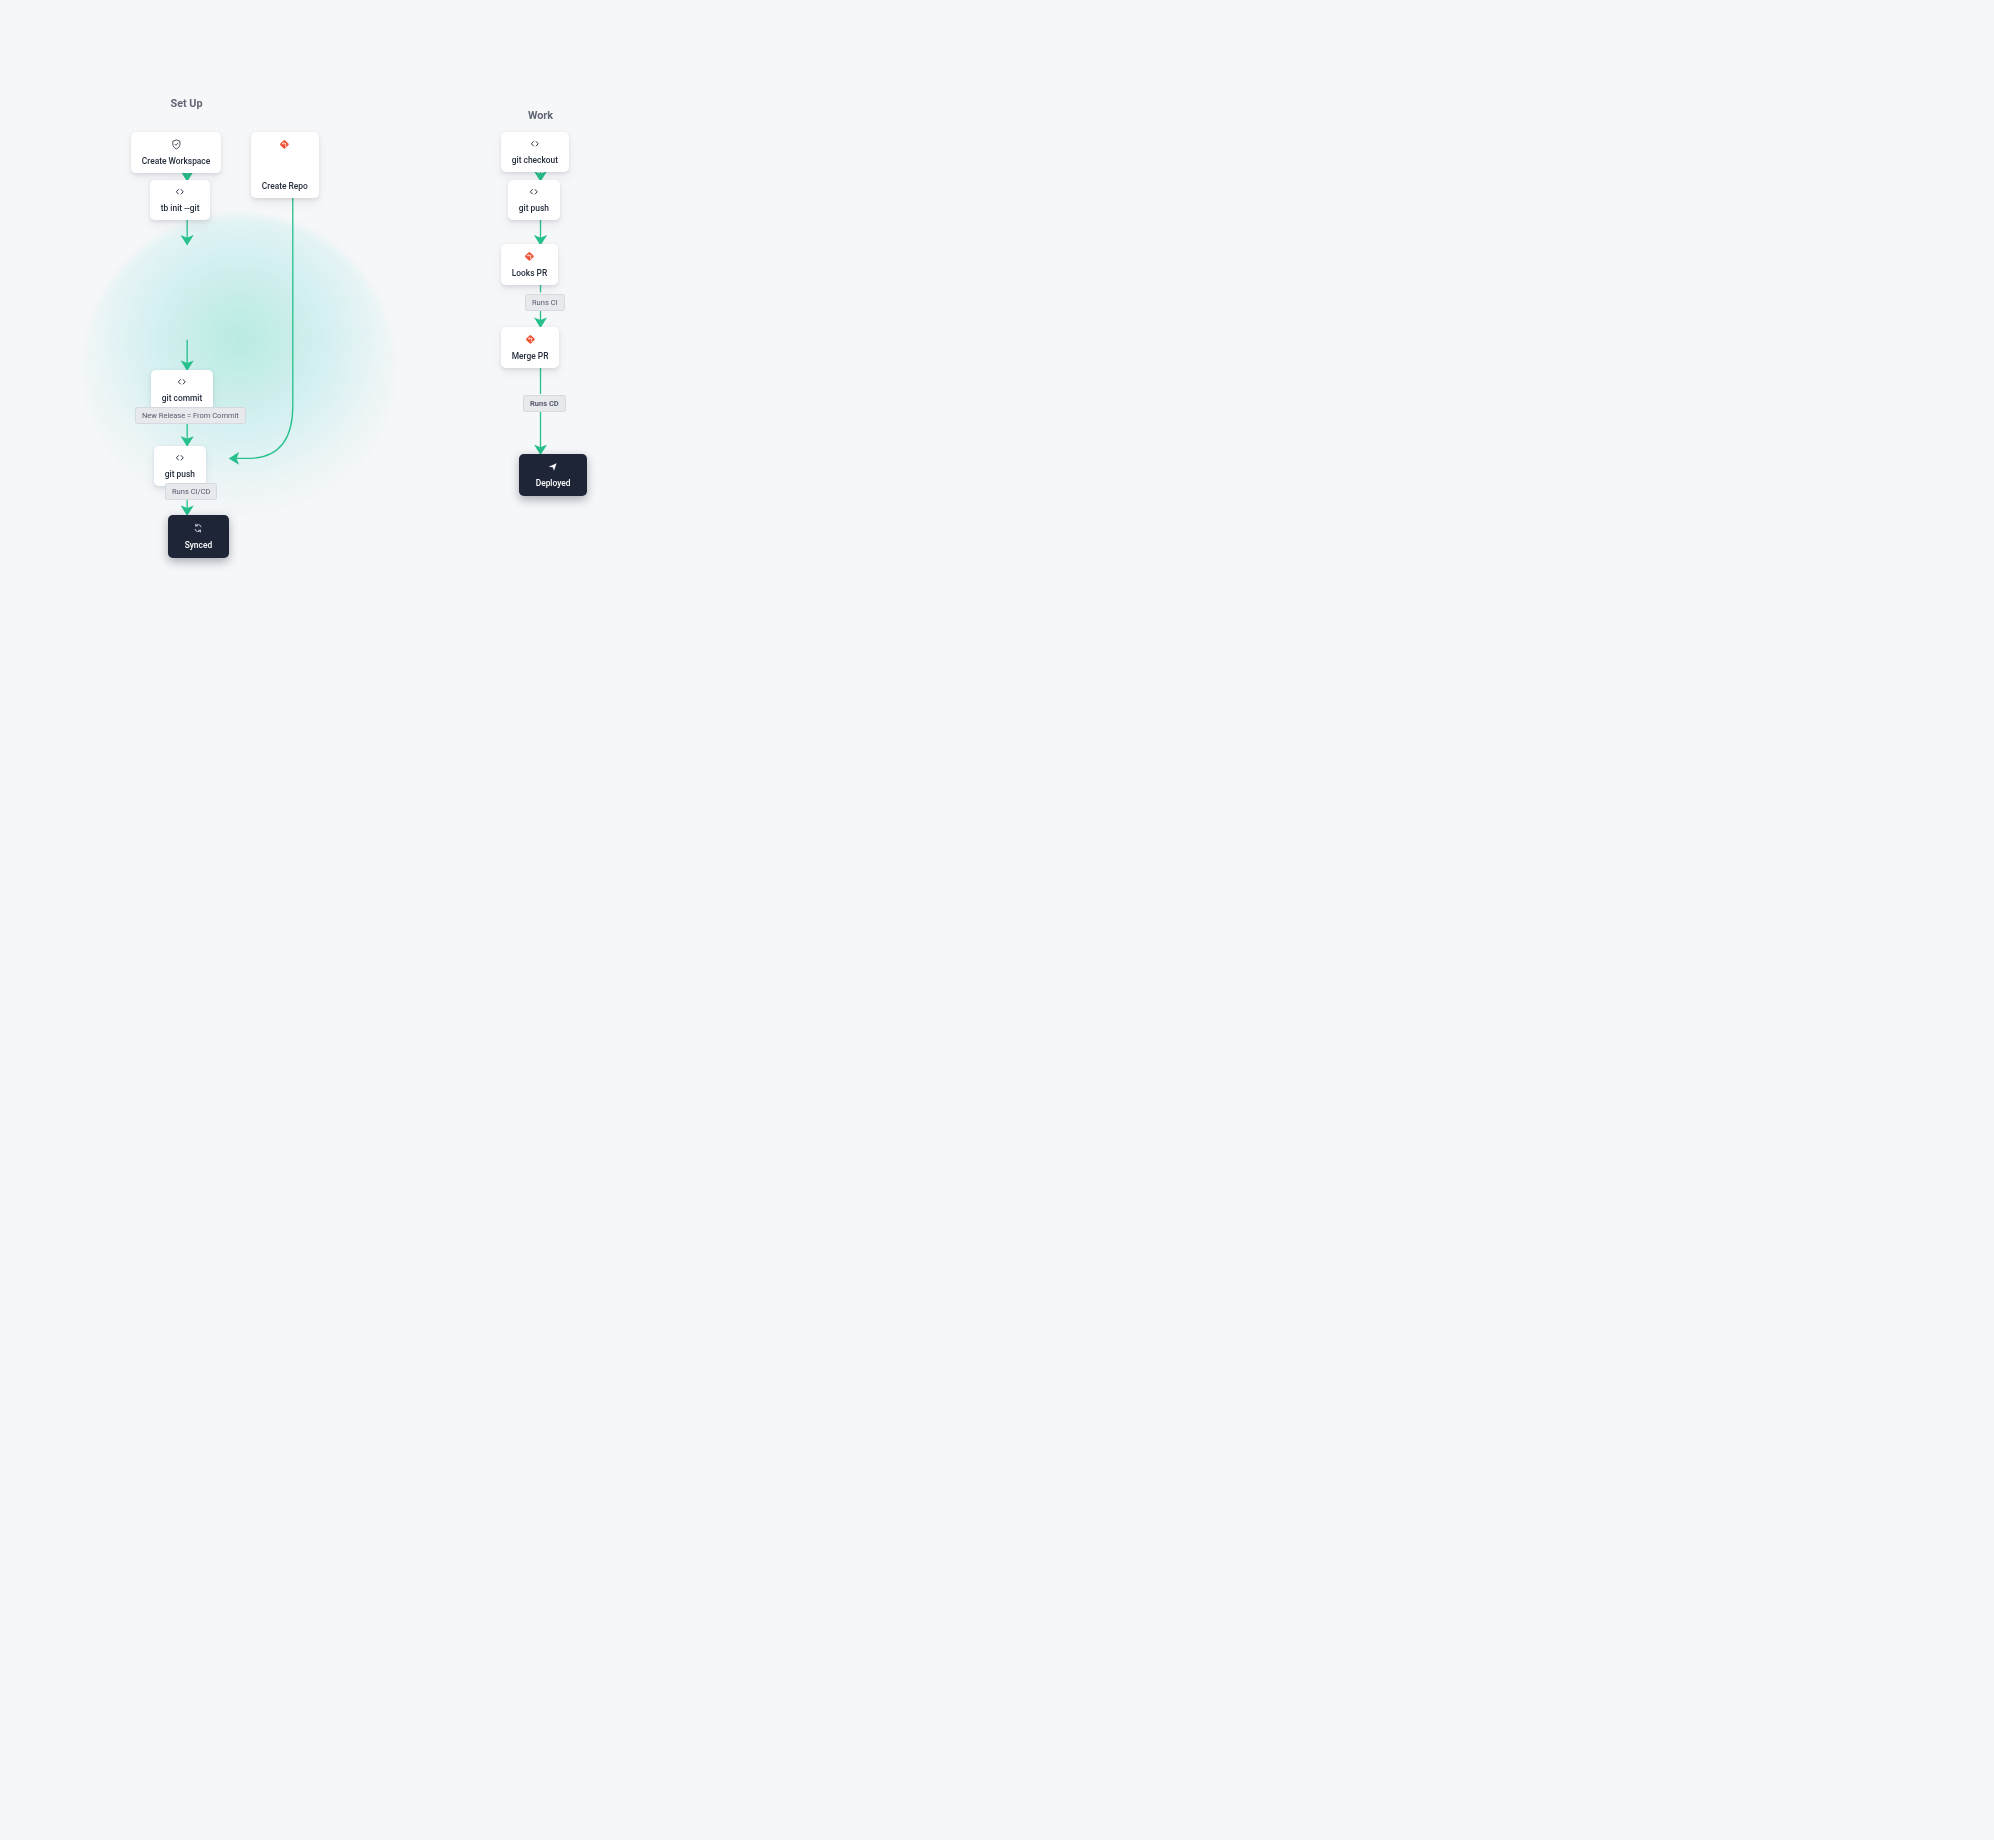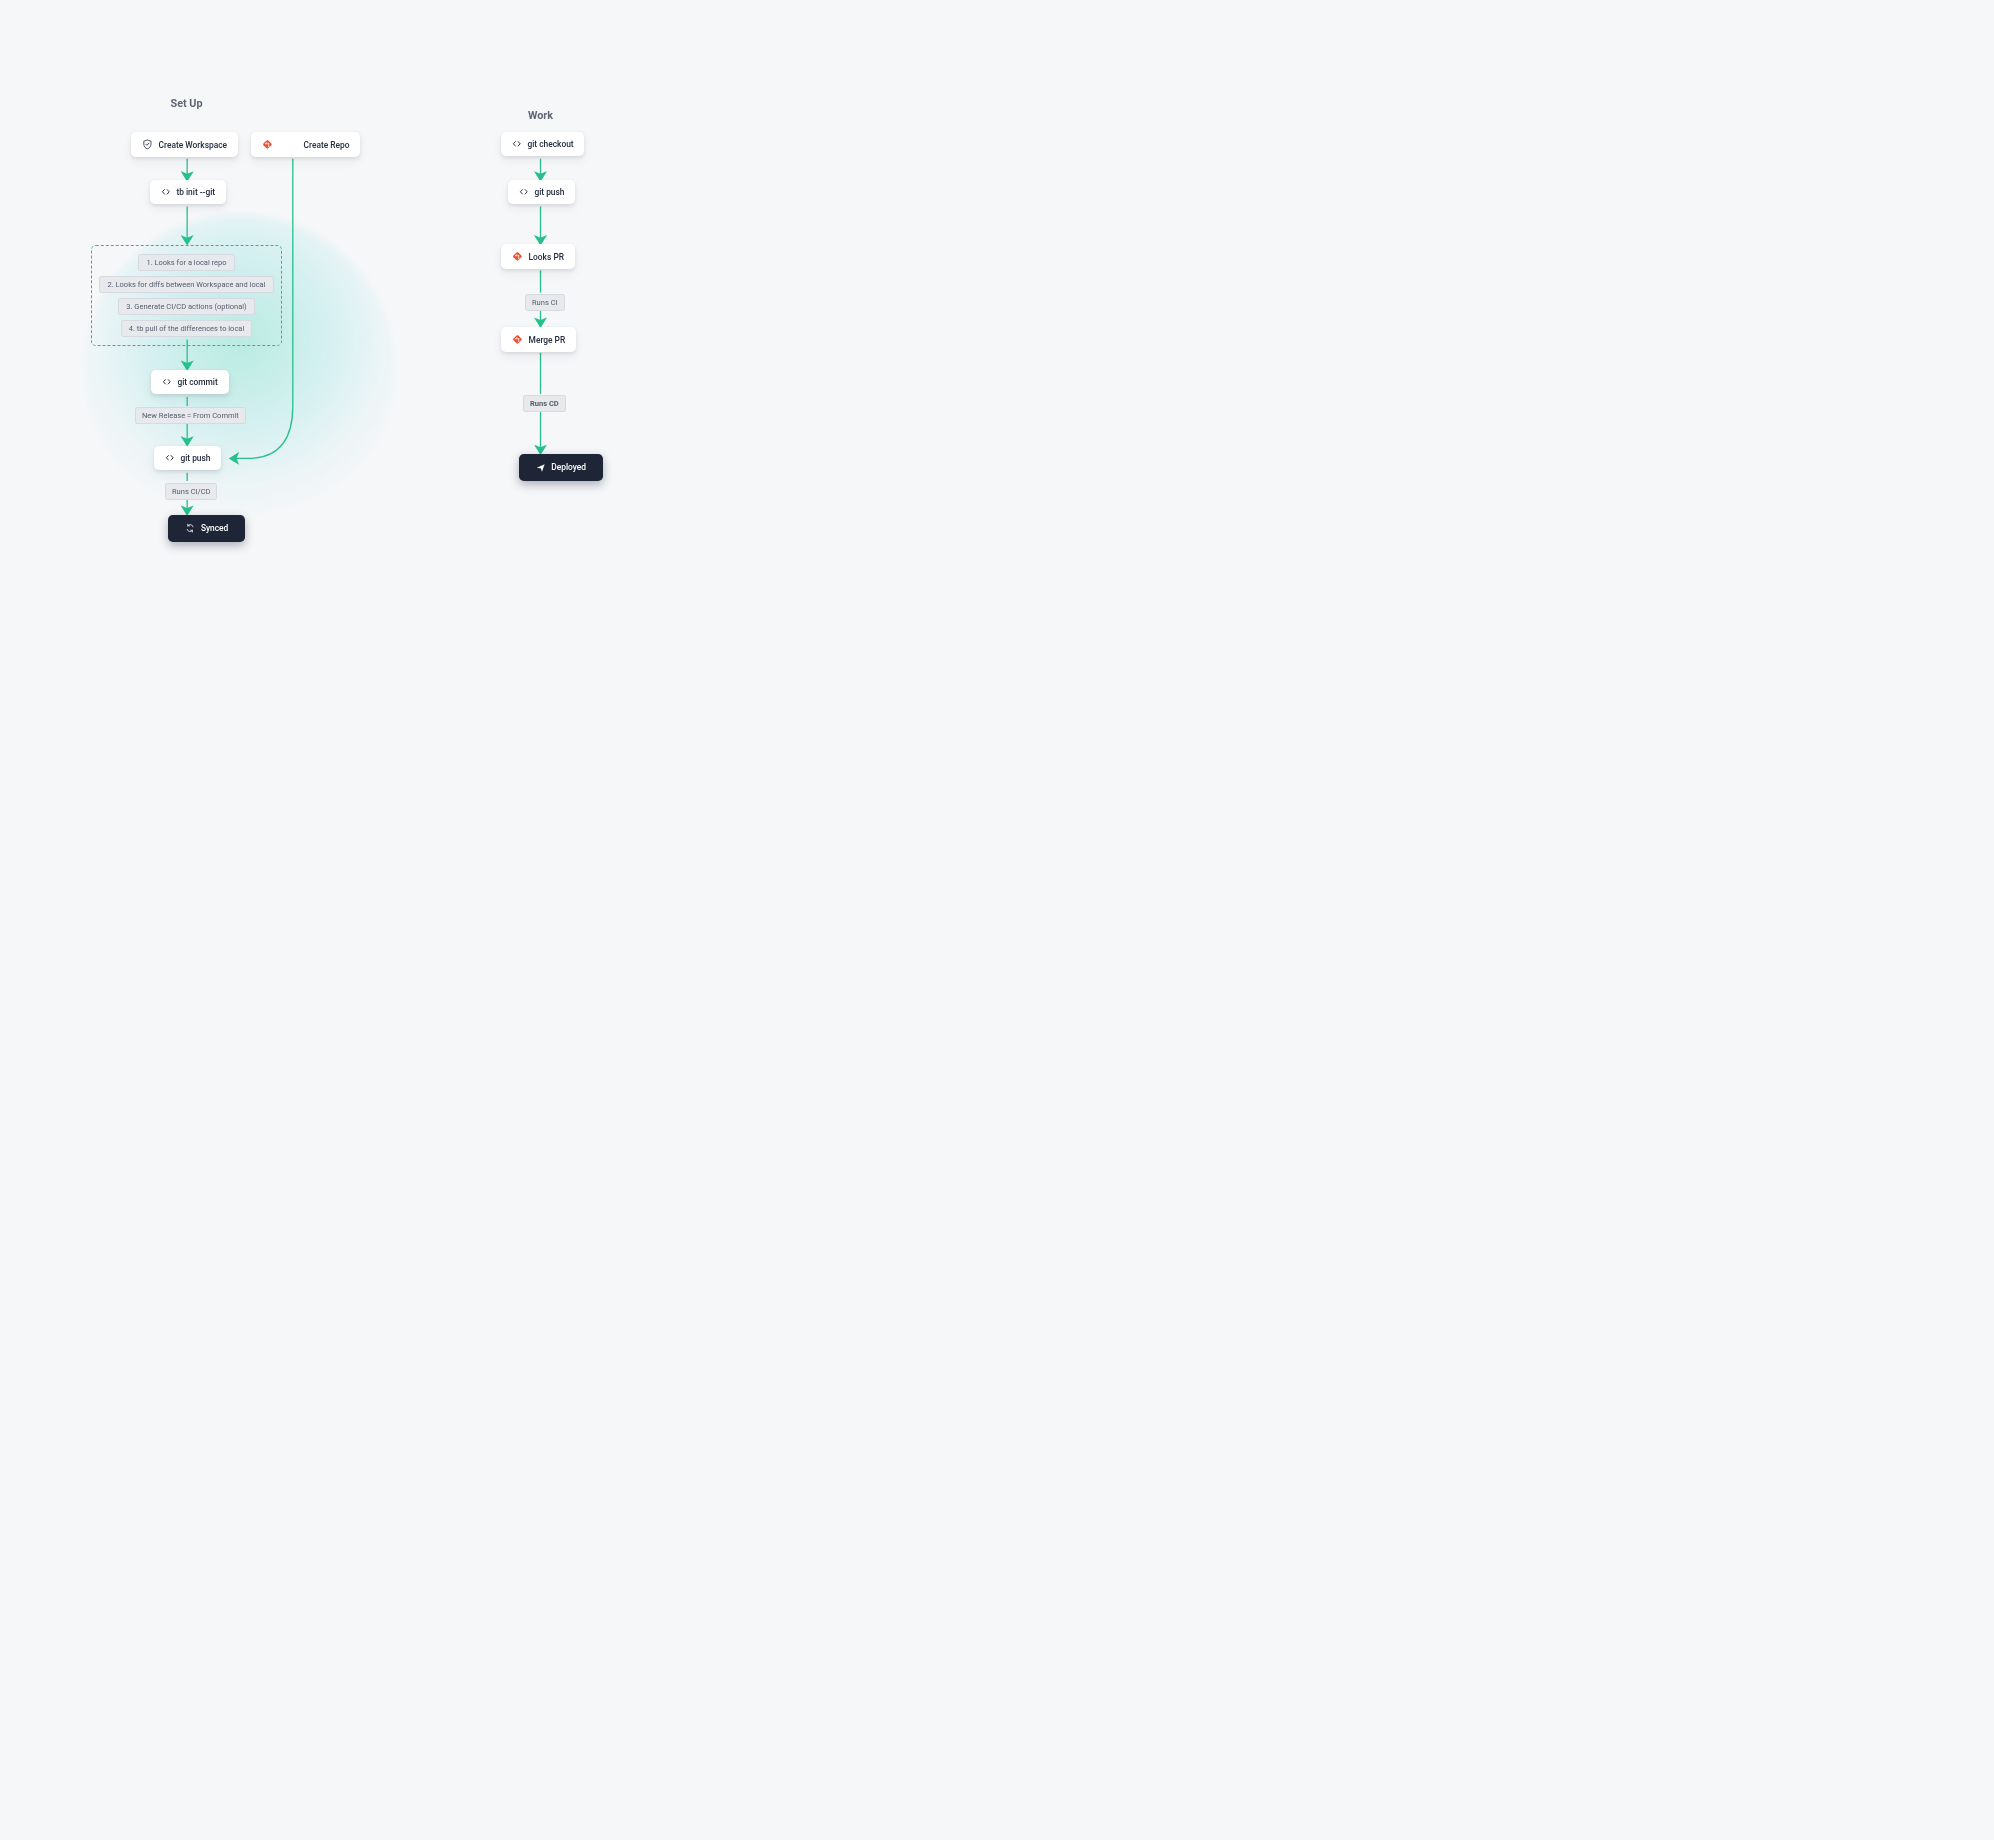--- a/index.html
+++ b/index.html
@@ -48,20 +48,21 @@
     box-shadow: 0 1.2px 3.6px rgba(28, 36, 56, 0.10), 0 4.8px 10.8px rgba(28,36,56,0.06);
     color: #242c3d;
     font-size: 8.4px;
     font-weight: 500;
     display: flex;
     align-items: center;
     gap: 6px;
     padding: 7.2px 10.8px;
     box-sizing: border-box;
     white-space: nowrap;
+    flex-direction: column;
   }
   .card .icon { flex: 0 0 auto; display: flex; align-items: center; }
 
   .card.dark {
     background: #1e2537;
     color: #ffffff;
     box-shadow: 0 3.6px 9.6px rgba(28,36,56,0.35);
     margin-left: 20px;
   }
 
@@ -197,26 +198,20 @@
 
   <div class="card" style="left:150px; top:180px;">
     <span class="icon">
       <svg width="9.6" height="9.6" viewBox="0 0 16 16">
           <use href="#i-code"></use>
         </svg>
     </span>
     <span>tb init --git</span>
   </div>
 
-  <div class="dashbox" style="left:91px; top:245px; width:191px;">
-    <div class="step">1. Looks for a local repo</div>
-    <div class="step">2. Looks for diffs between Workspace and local</div>
-    <div class="step">3. Generate CI/CD actions (optional)</div>
-    <div class="step">4. tb pull of the differences to local</div>
-  </div>
 
   <div class="card" style="left:151px; top:370px;">
     <span class="icon">
       <svg width="9.6" height="9.6" viewBox="0 0 16 16">
           <use href="#i-code"></use>
         </svg>
     </span>
     <span>git commit</span>
   </div>
 

